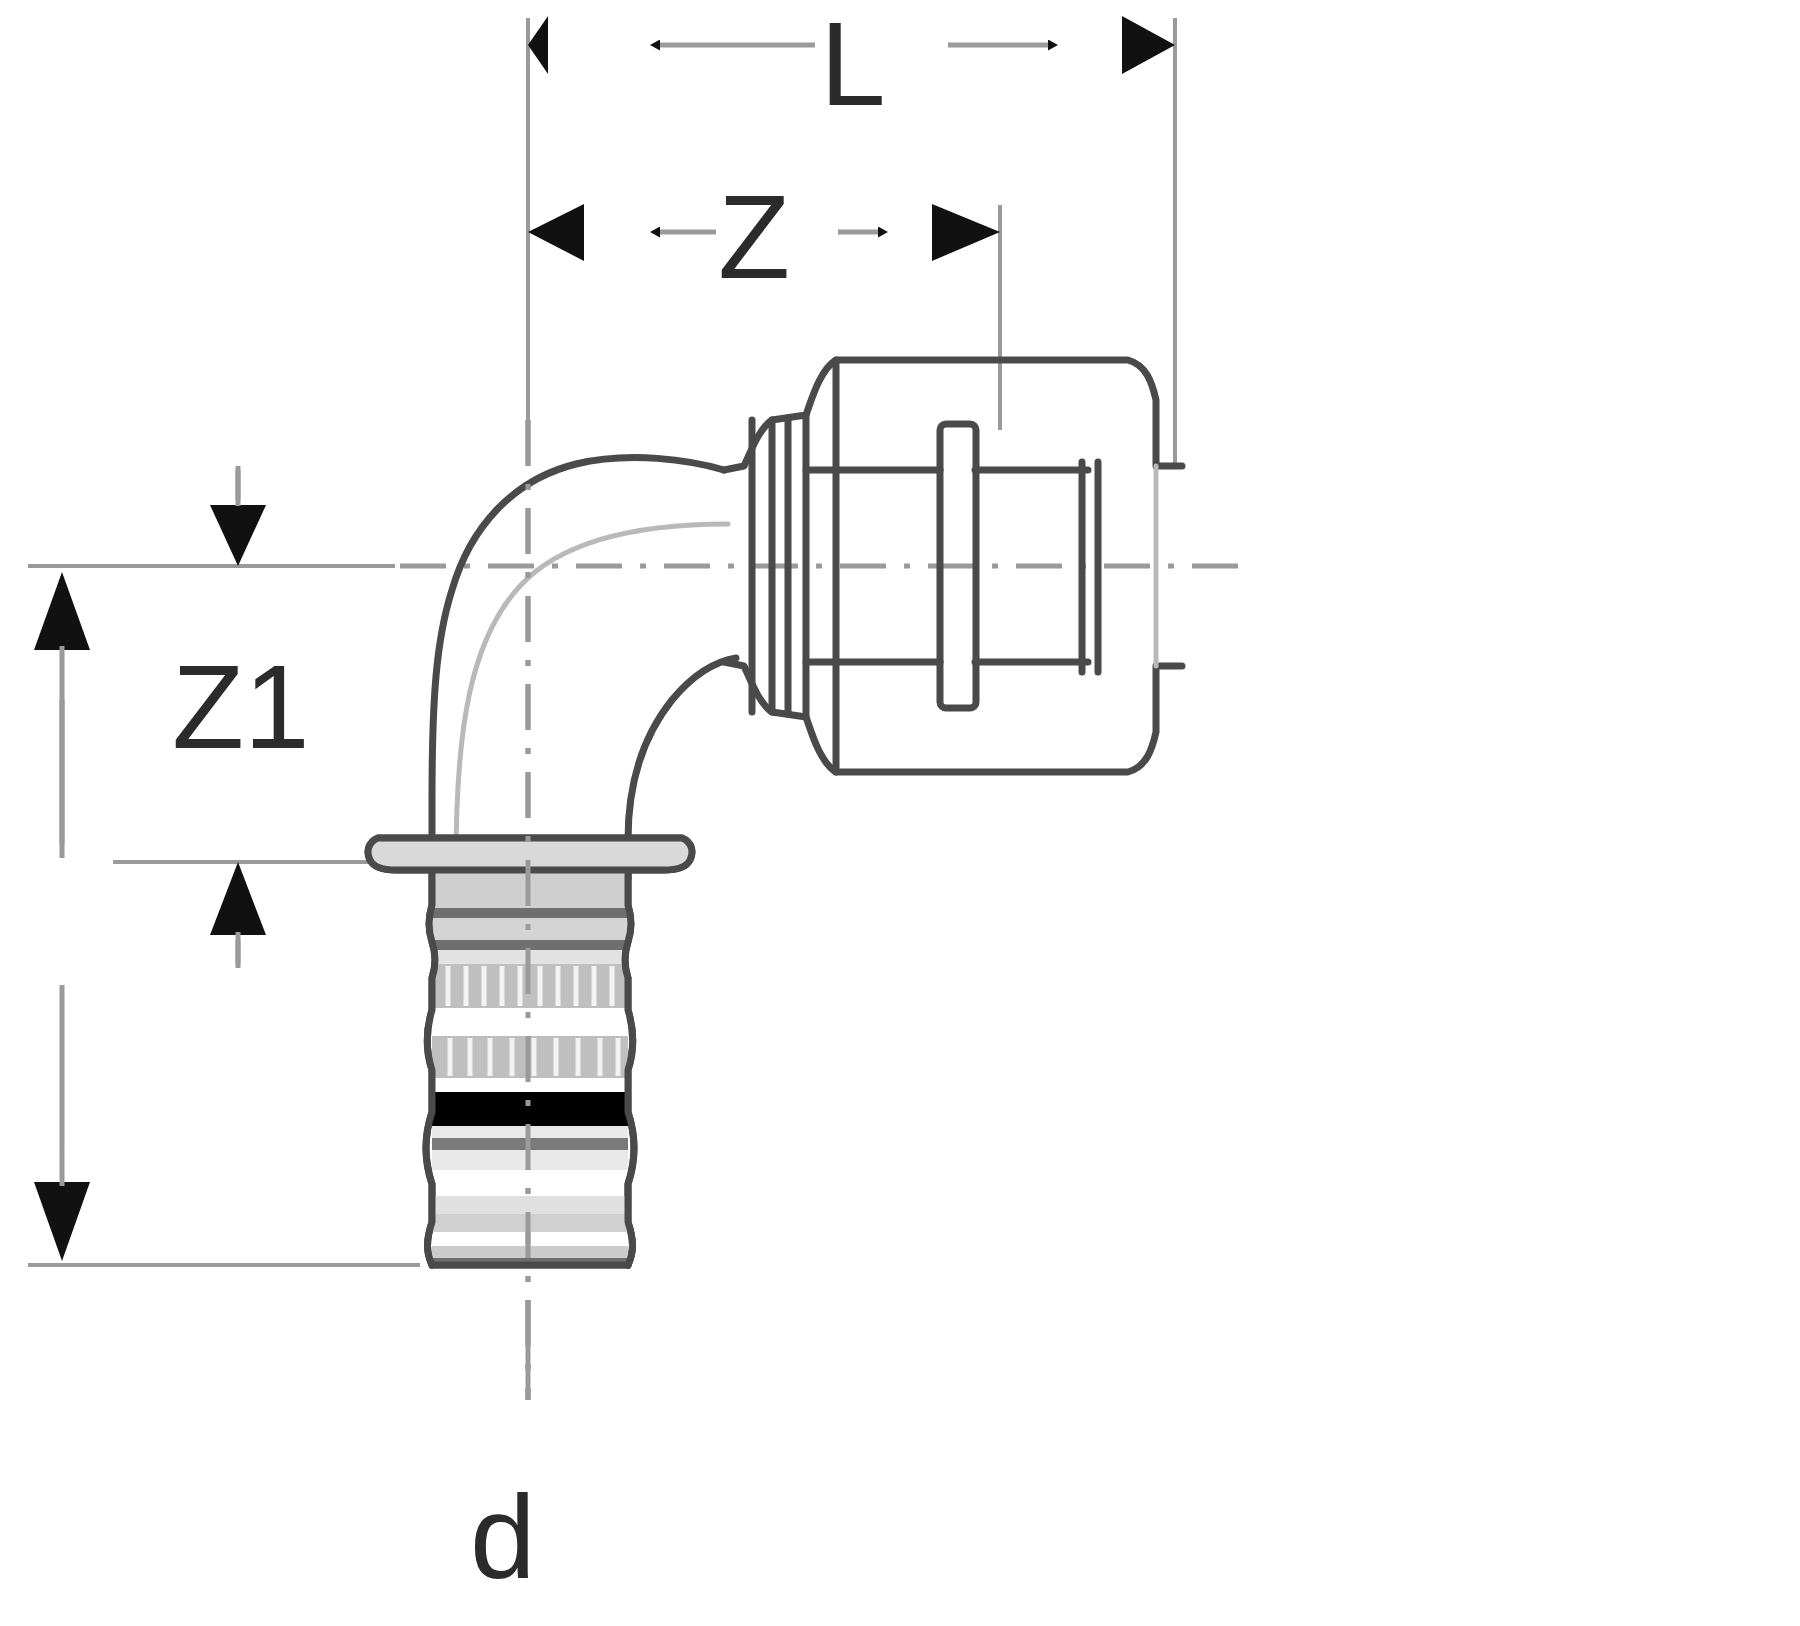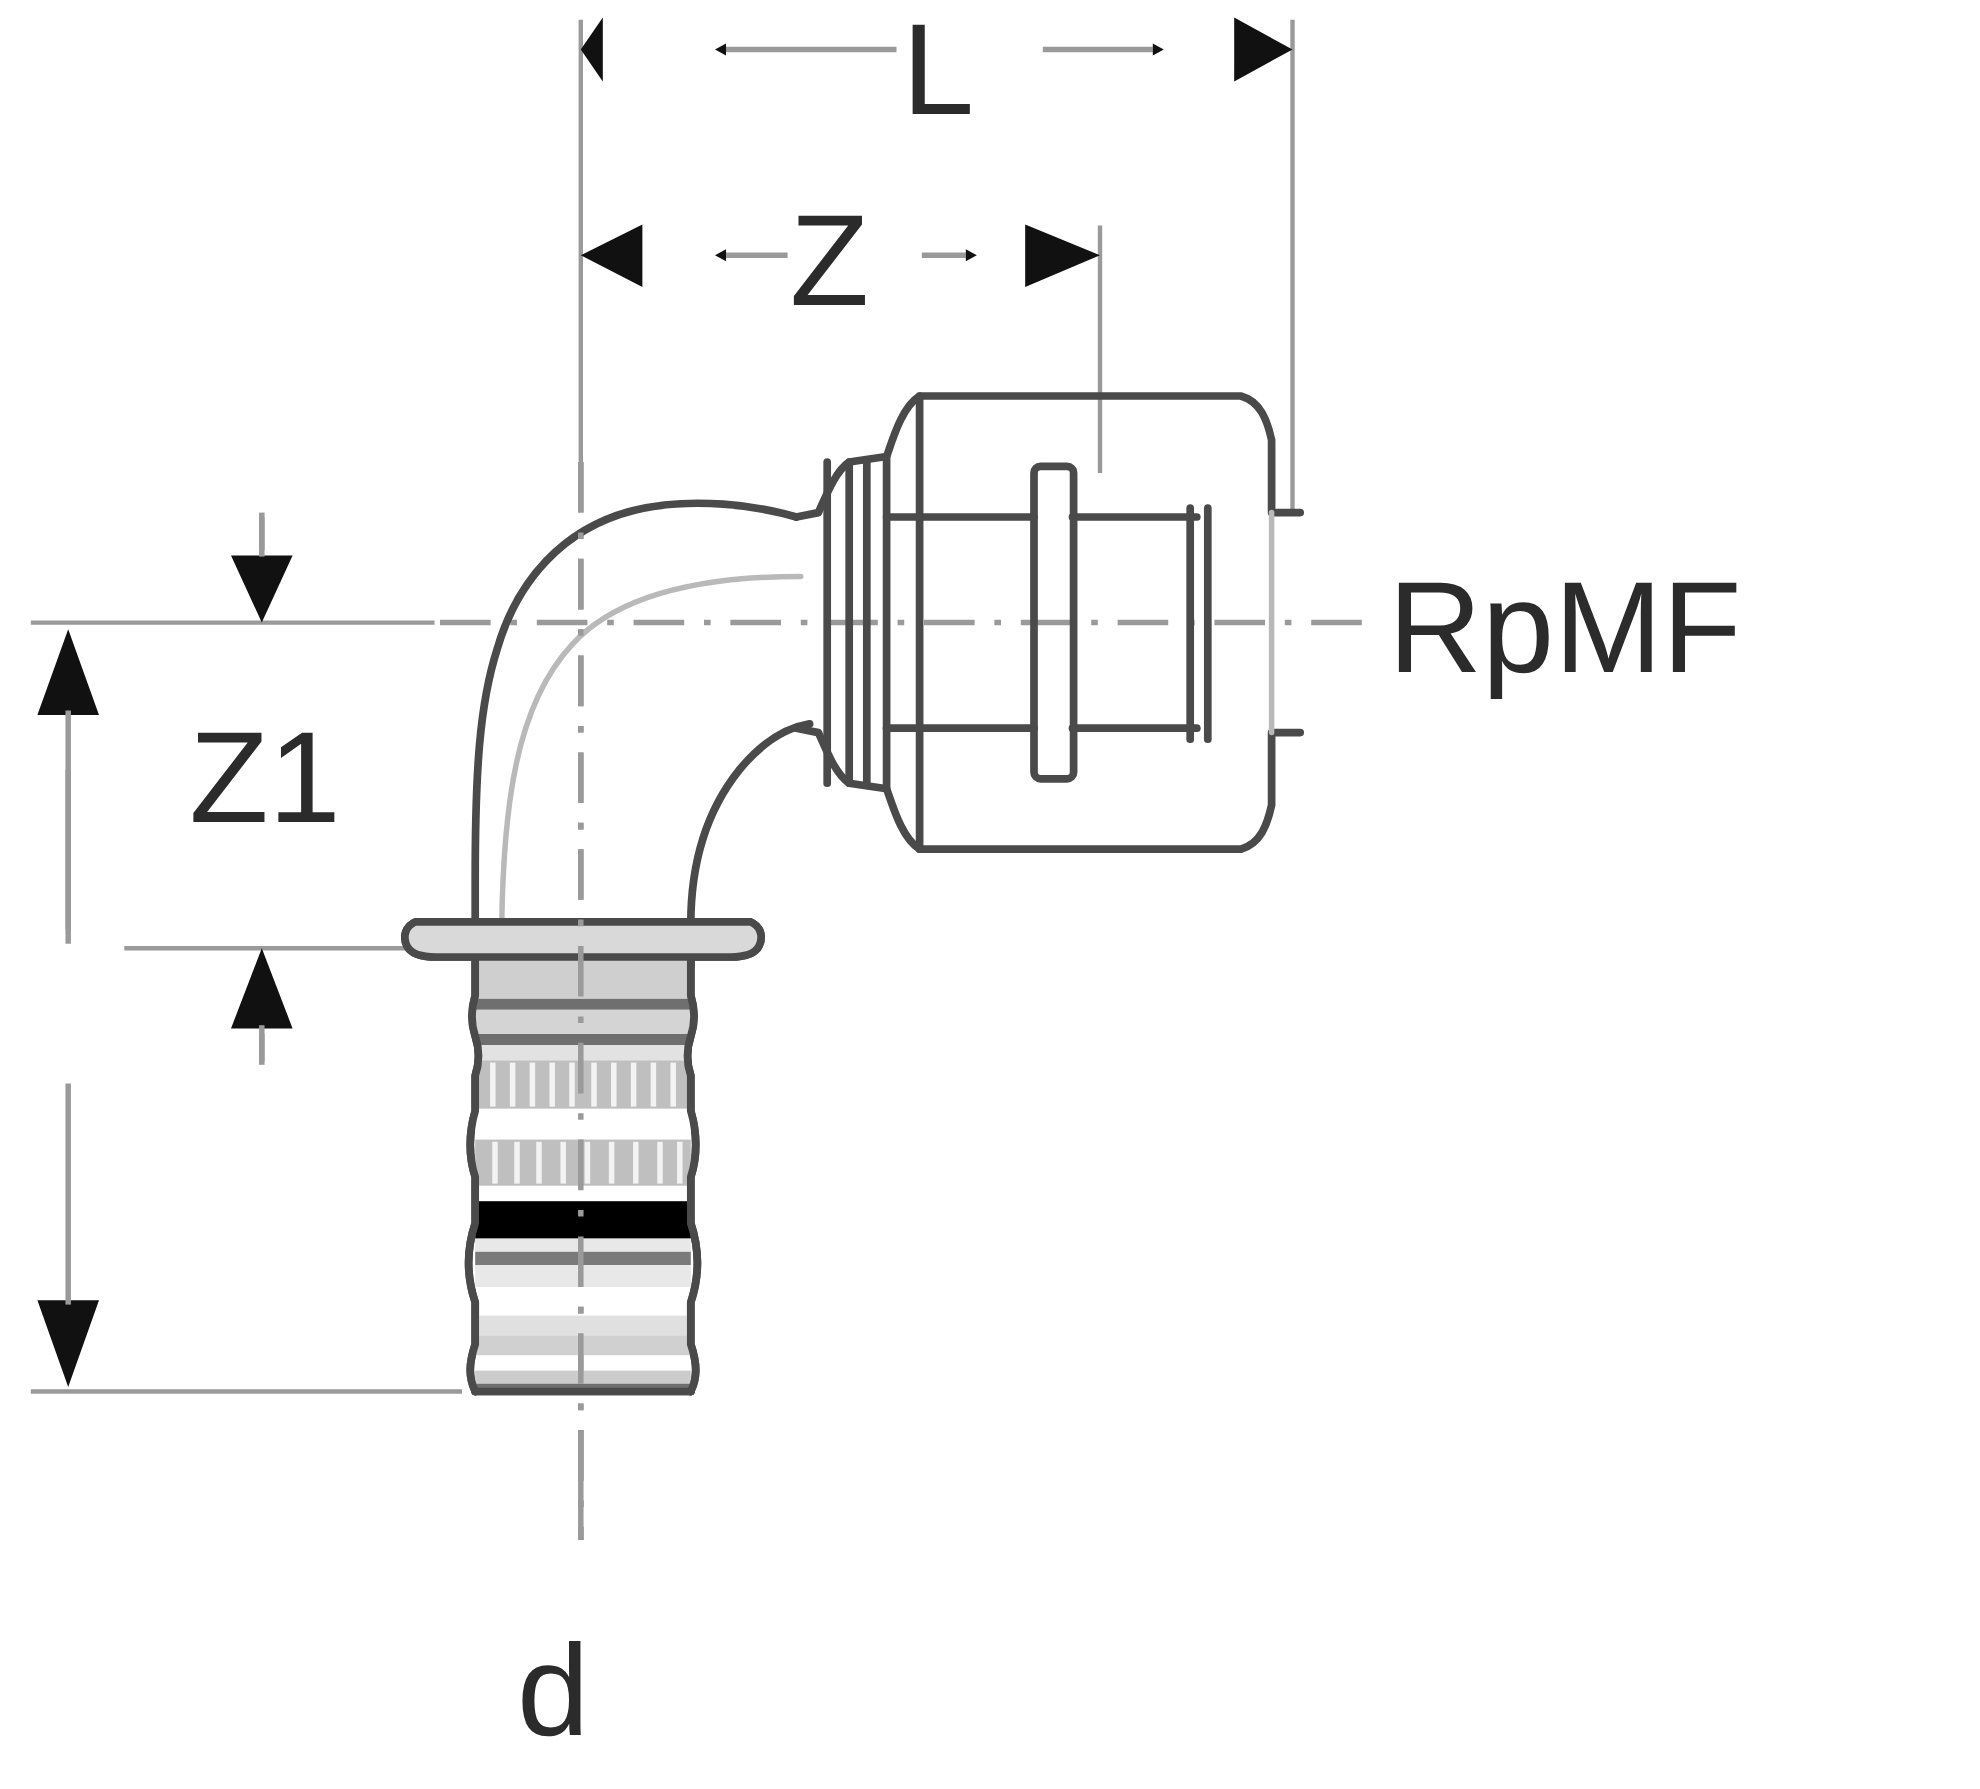--- a/index.html
+++ b/index.html
@@ -305,15 +305,14 @@
 
   <div class="dim-label" id="label-L">L</div>
 
   <div class="dim-label" id="label-Z">Z</div>
 
   <div class="dim-label" id="label-Z1">Z1</div>
 
 
   <div class="dim-label" id="label-d">d</div>
 
-  <div class="dim-label" id="label-RpMF">RpMF</div>
 
 </div>
 
 </body></html>

